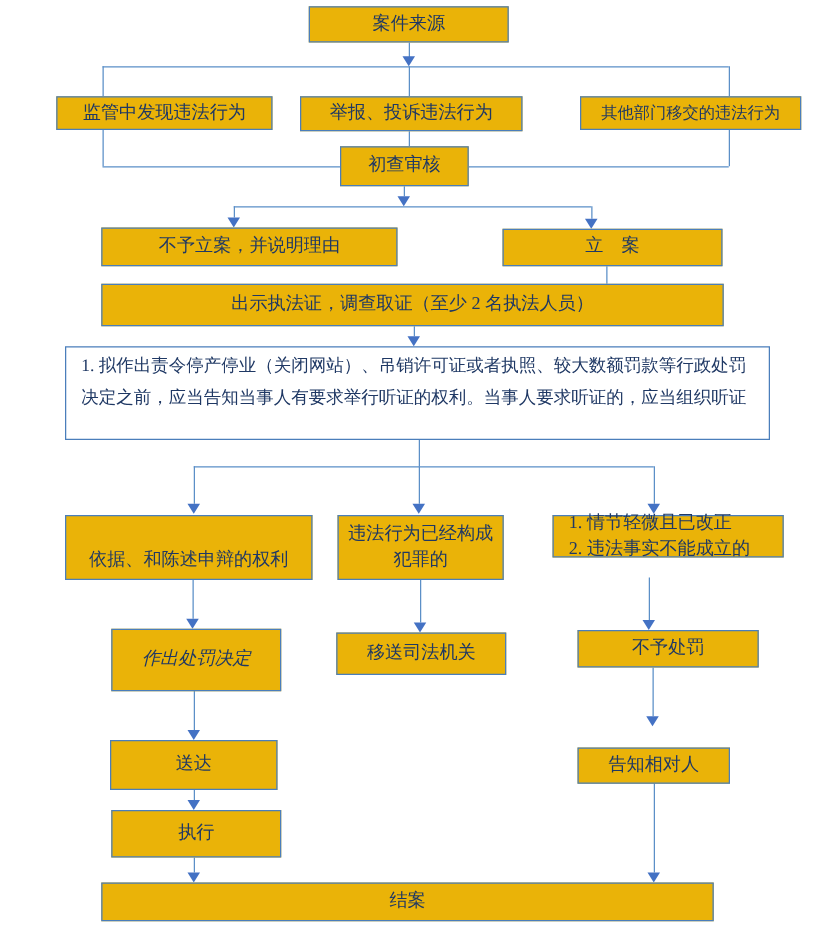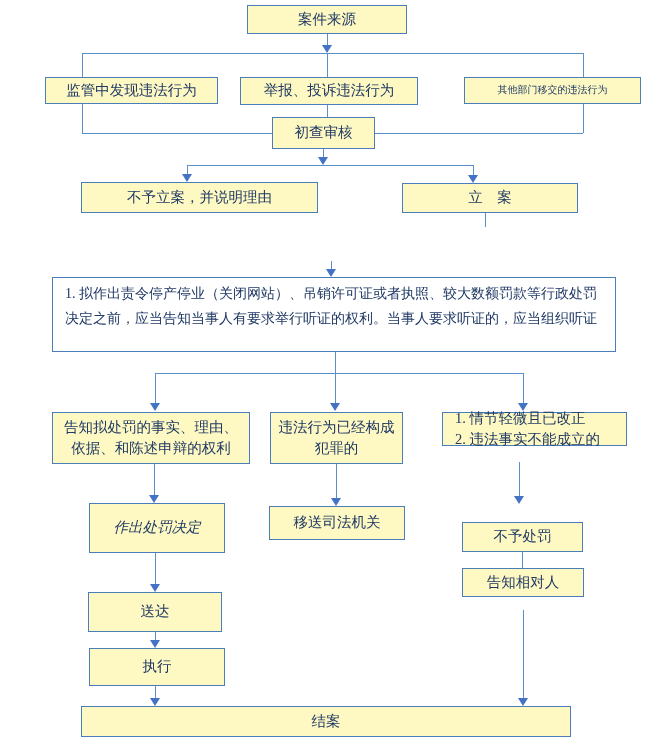--- a/index.html
+++ b/index.html
@@ -8,21 +8,21 @@
     position: relative;
     width: 661px;
     height: 756px;
     background: #ffffff;
     overflow: hidden;
   }
   .node {
     position: absolute;
     box-sizing: border-box;
     border: 1.4px solid #4a7ebb;
-    background: #fef9c3;
+    background: #eab308;
     color: #1f3864;
     font-size: 14.5px;
     display: flex;
     align-items: center;
     justify-content: center;
     text-align: center;
     line-height: 1.45;
     z-index: 2;
   }
   .node .lines { display: block; }
@@ -65,44 +65,47 @@
   </div>
 
   <div class="node" style="left:240px; top:77px; width:178px; height:28px;">
     <span>举报、投诉违法行为</span>
   </div>
 
   <div class="node" style="left:45px; top:77px; width:173px; height:27px;">
     <span>监管中发现违法行为</span>
   </div>
 
-  <div class="node" style="left:464px; top:77px; width:177px; height:27px; font-size:10px;">
+  <div class="node" style="left:464px; top:77px; width:177px; height:27px; font-size:13px;">
     <span>其他部门移交的违法行为</span>
   </div>
 
   <div class="node" style="left:272px; top:117px; width:103px; height:32px;">
     <span>初查审核</span>
   </div>
 
   <div class="node" style="left:81px; top:182px; width:237px; height:31px;">
     <span>不予立案，并说明理由</span>
   </div>
 
   <div class="node" style="left:402px; top:183px; width:176px; height:30px;">
     <span>立　案</span>
   </div>
 
+  <div class="node" style="left:81px; top:227px; width:498px; height:34px;">
+    <span>出示执法证，调查取证（至少 2 名执法人员）</span>
+  </div>
 
   <div class="bigbox" style="left:52px; top:277px; width:564px; height:75px;">
     <div>1. 拟作出责令停产停业（关闭网站）、吊销许可证或者执照、较大数额罚款等行政处罚决定之前，应当告知当事人有要求举行听证的权利。当事人要求听证的，应当组织听证</div>
   </div>
 
   <div class="node" style="left:52px; top:412px; width:198px; height:52px;">
     <span class="lines">
-      <span>告知拟处罚的事实、理由、</span><br>
+      <br>
       <span>依据、和陈述申辩的权利</span>
     </span>
   </div>
 
   <div class="node" style="left:270px; top:412px; width:133px; height:52px;">
     <span class="lines">
       <span>违法行为已经构成</span><br>
       <span>犯罪的</span>
     </span>
   </div>
@@ -115,29 +118,29 @@
   </div>
 
   <div class="node" style="left:89px; top:503px; width:136px; height:50px;font-style:italic;">
     <span>作出处罚决定</span>
   </div>
 
   <div class="node" style="left:269px; top:506px; width:136px; height:34px;">
     <span>移送司法机关</span>
   </div>
 
-  <div class="node" style="left:462px; top:504px; width:121px; height:30px;margin-top:18px;">
+  <div class="node" style="left:462px; top:504px; width:145px; height:30px;">
     <span>不予处罚</span>
   </div>
 
   <div class="node" style="left:88px; top:592px; width:134px; height:40px;">
     <span>送达</span>
   </div>
 
-  <div class="node" style="left:462px; top:568px; width:122px; height:29px;">
+  <div class="node" style="left:462px; top:598px; width:122px; height:29px;">
     <span>告知相对人</span>
   </div>
 
   <div class="node" style="left:89px; top:648px; width:136px; height:38px;">
     <span>执行</span>
   </div>
 
   <div class="node" style="left:81px; top:706px; width:490px; height:31px;">
     <span>结案</span>
   </div>

